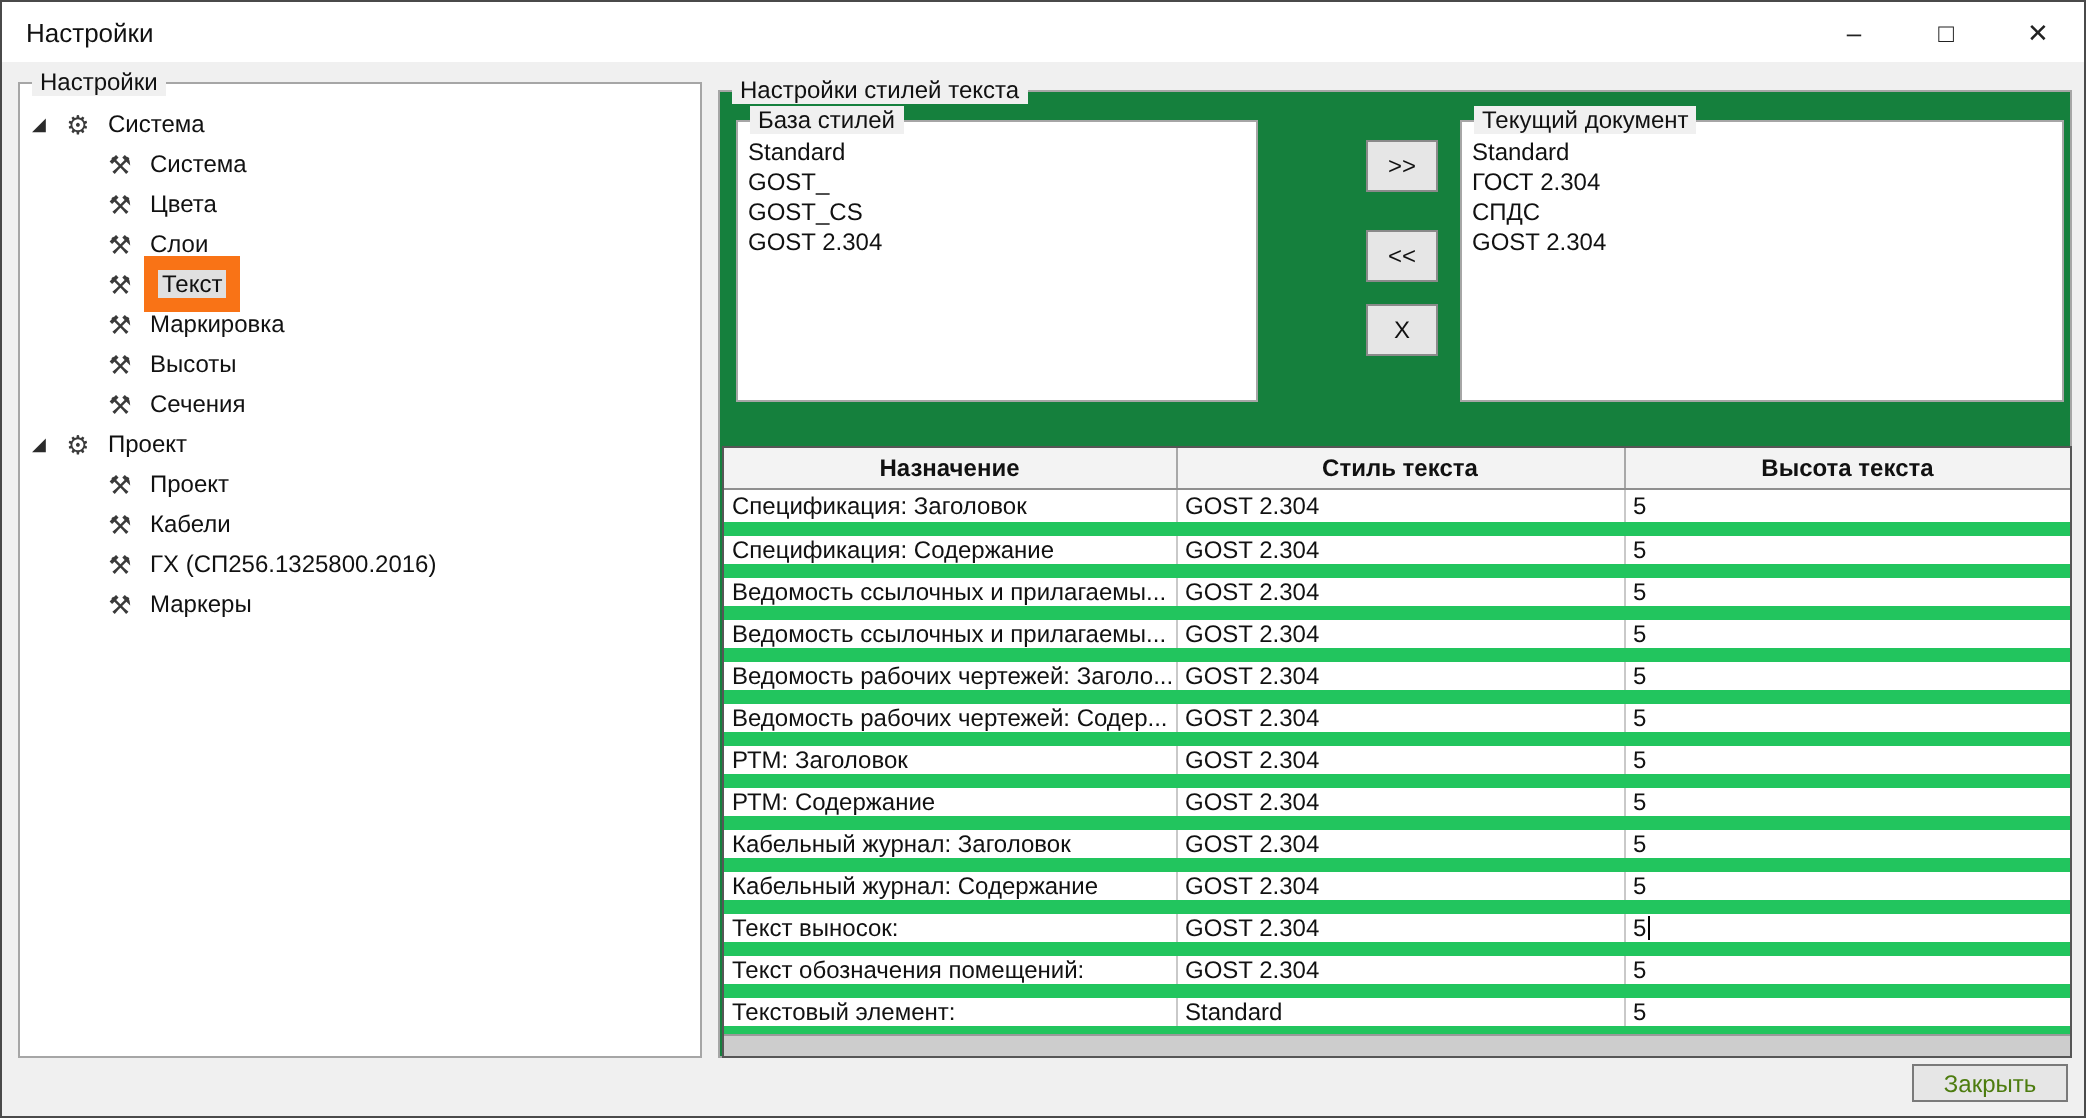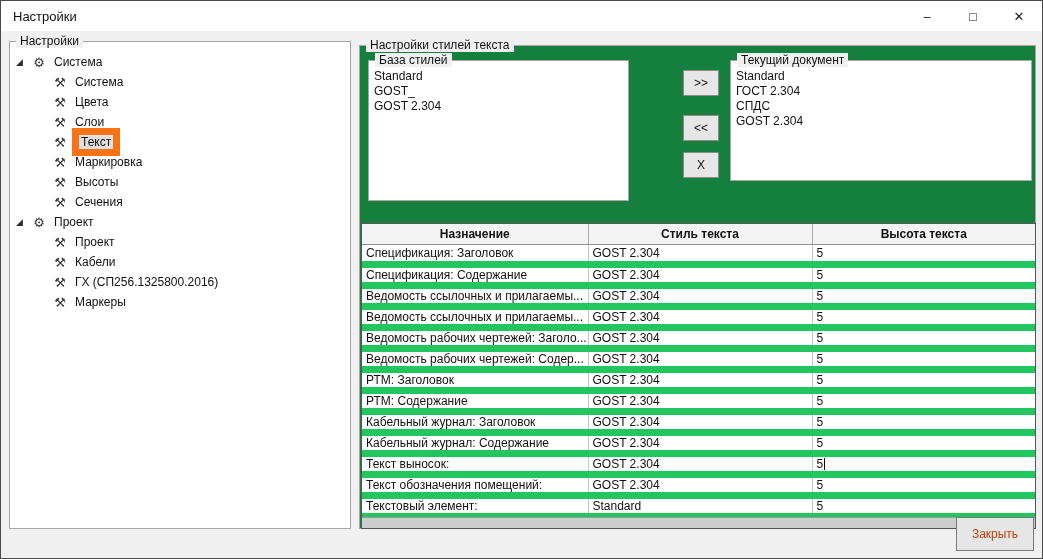--- a/index.html
+++ b/index.html
@@ -44,21 +44,21 @@
   .tree-row.level-0 { padding-left: 4px; }
   .tree-row.level-1 { padding-left: 39px; }
   .expander { width: 14px; font-size: 9px; color: #2b2b2b; flex: 0 0 14px; }
   .tree-icon { width: 18px; text-align: center; font-size: 13px; color: #3a3a3a; flex: 0 0 18px; }
   .tree-label { margin-left: 3px; padding: 1px 3px; white-space: nowrap; text-align: center; }
   .tree-row.selected .tree-label { background: #e0e0e0; border: 7px solid #f97316; padding: 0 2px; }
 
   
   .styles-group { left: 358px; top: 44px; width: 677px; height: 484px; background: #15803d; }
   .base-styles  { left: 8px;   top: 14px; width: 261px; height: 141px; background: #ffffff; }
-  .current-doc  { left: 370px; top: 14px; width: 302px; height: 121px; background: #ffffff; }
+  .current-doc  { left: 370px; top: 14px; width: 302px; height: 141px; background: #ffffff; }
   .listbox { position: absolute; top: 8px; left: 2px; right: 2px; bottom: 2px; overflow: hidden; }
   .list-item { font-size: 12px; line-height: 15px; padding-left: 3px; white-space: nowrap; }
 
   .xfer-btn {
     position: absolute; left: 323px; width: 36px; height: 26px;
     background: #e6e6e6; border: 1px solid #8a8a8a;
     font-family: inherit; font-size: 12px; color: #111;
     cursor: default; padding: 0;
   }
   .xfer-right { top: 24px; }
@@ -88,23 +88,23 @@
     display: inline-block; width: 1px; height: 12px;
     background: #000; margin-left: 1px; vertical-align: -2px;
   }
   .table-scrollbar {
     position: absolute; left: 0; right: 0; bottom: 0; height: 11px;
     background: #cdcdcd; border-top: 1px solid #9a9a9a;
   }
 
   
   .close-dialog {
-    position: absolute; right: 8px; bottom: 7px; width: 78px; height: 34px;
+    position: absolute; right: 8px; bottom: 7px; width: 78px; height: 19px;
     background: #e6e6e6; border: 1px solid #7a7a7a;
-    font-family: inherit; font-size: 12px; color: #c2410c;
+    font-family: inherit; font-size: 12px; color: #4d7c0f;
     cursor: default; padding: 0;
   }
 </style>
 </head>
 <body>
 
 <div class="titlebar">
   <span class="title">Настройки</span>
   <div class="win-controls">
     <button class="win-btn">–</button>
@@ -174,20 +174,21 @@
 </div>
 
 <div class="groupbox styles-group">
   <span class="group-label">Настройки стилей текста</span>
 
   <div class="groupbox base-styles">
     <span class="group-label">База стилей</span>
     <div class="listbox">
         <div class="list-item">Standard</div>
         <div class="list-item">GOST_</div>
+        <div class="list-item">GOST_CS</div>
         <div class="list-item">GOST 2.304</div>
       </div>
   </div>
 
   <button class="xfer-btn xfer-right">&gt;&gt;</button>
   <button class="xfer-btn xfer-left">&lt;&lt;</button>
   <button class="xfer-btn xfer-del">X</button>
 
   <div class="groupbox current-doc">
     <span class="group-label">Текущий документ</span>

